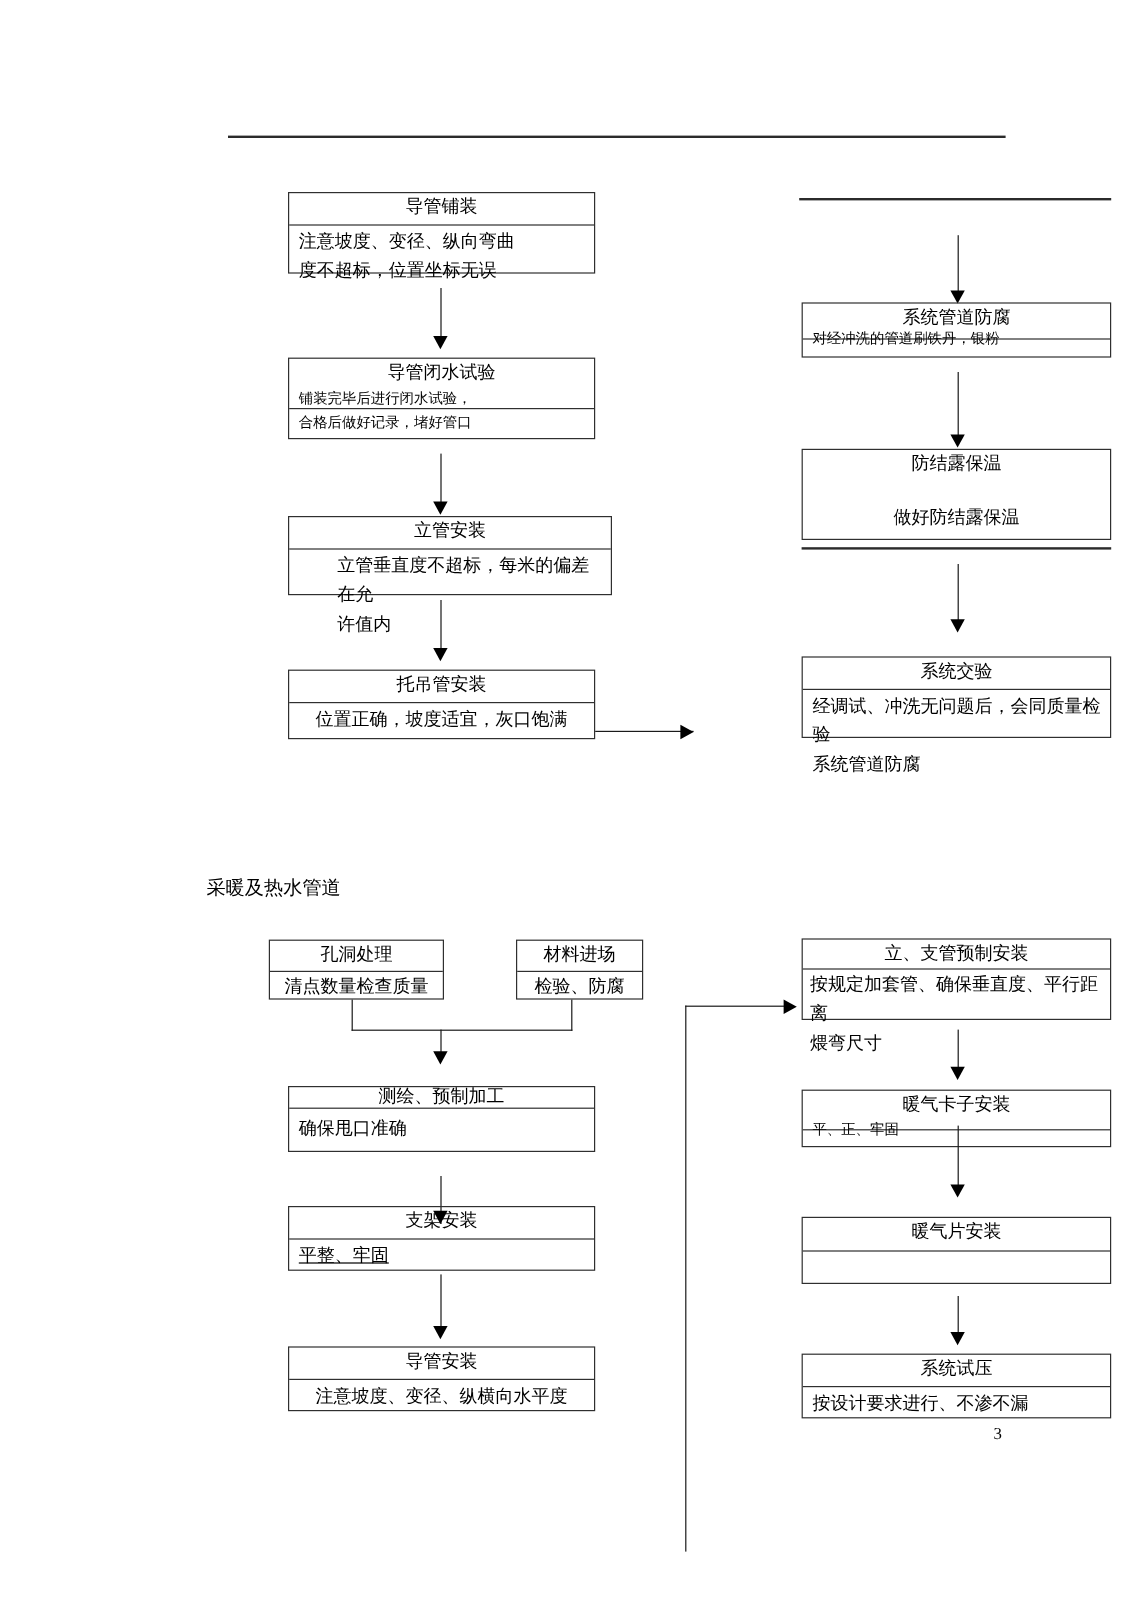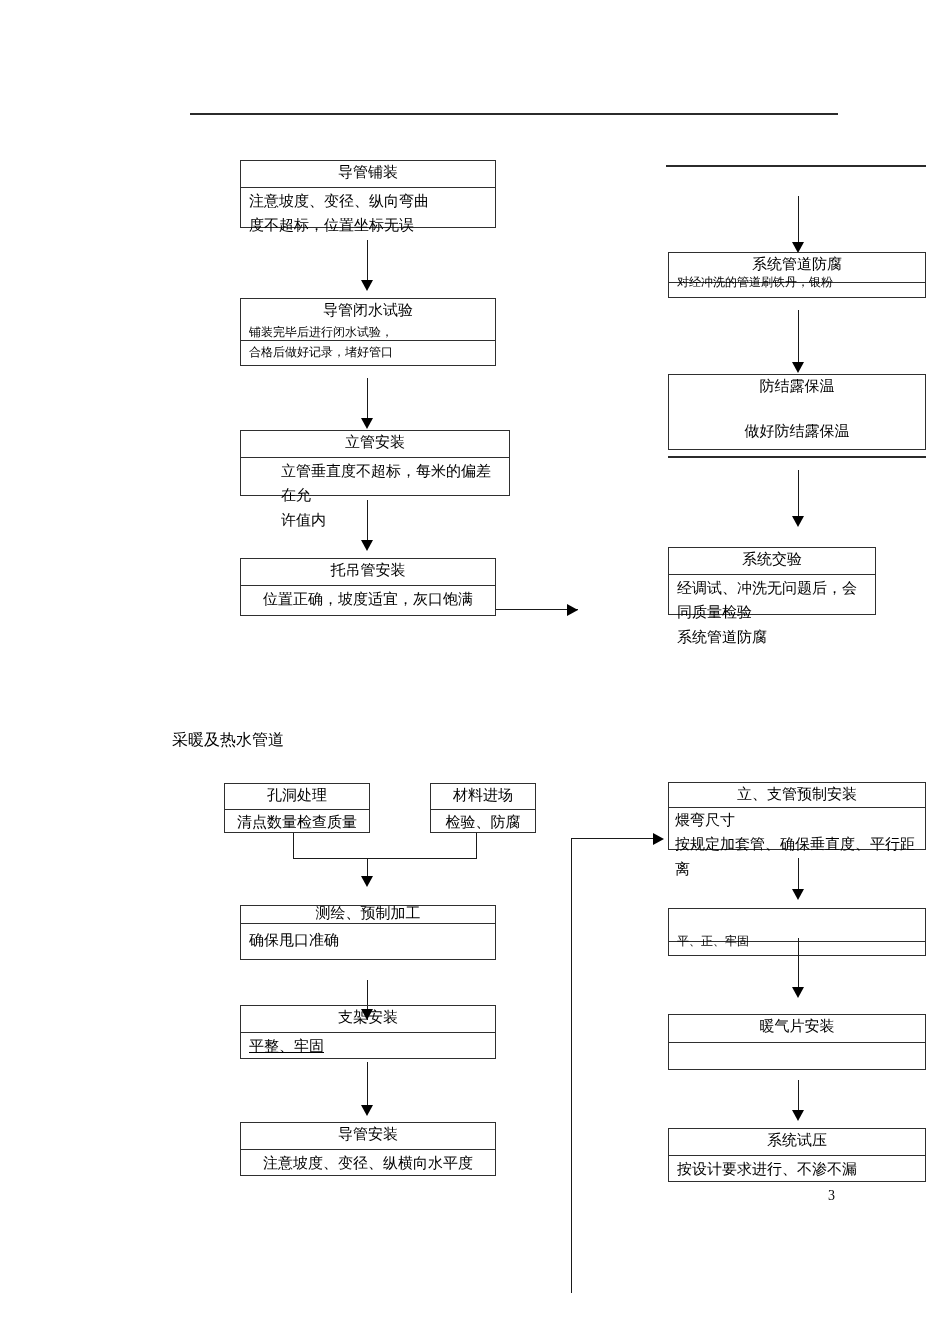--- a/index.html
+++ b/index.html
@@ -168,21 +168,21 @@
     <div class="body center" style="position:absolute; top:44px; left:0; right:0;">
       <div>做好防结露保温</div>
     </div>
   </div>
 
   <div class="rule" style="left:668px; top:456px; width:258px;"></div>
 
   <div class="vline" style="left:798px; top:470px; height:48px;"></div>
   <div class="arrow-down" style="left:792px; top:516px;"></div>
 
-  <div class="fbox" style="left:668px; top:547px; width:208px; height:68px;">
+  <div class="fbox" style="left:668px; top:547px; width:258px; height:68px;">
     <div class="head">系统交验</div>
     <div class="divider" style="top:26px;"></div>
     <div class="body left" style="position:absolute; top:28px; left:0; right:0;">
       <div>经调试、冲洗无问题后，会同质量检验</div>
       <div>系统管道防腐</div>
     </div>
   </div>
 
   <div class="section-title" style="left:172px; top:730px;">采暖及热水管道</div>
 
@@ -239,29 +239,30 @@
   </div>
 
   <div class="vline" style="left:571px; top:838px; height:455px;"></div>
   <div class="hline" style="left:571px; top:838px; width:87px;"></div>
   <div class="arrow-right" style="left:653px; top:833px;"></div>
 
   <div class="fbox" style="left:668px; top:782px; width:258px; height:68px;">
     <div class="head">立、支管预制安装</div>
     <div class="divider" style="top:24px;"></div>
     <div class="body left" style="position:absolute; top:25px; left:0; right:0; padding:0 6px;">
+      <div>按规定加套管、确保垂直度、平行距离</div>
       <div>煨弯尺寸</div>
-      <div>按规定加套管、确保垂直度、平行距离</div>
     </div>
   </div>
 
   <div class="vline" style="left:798px; top:858px; height:38px;"></div>
   <div class="arrow-down" style="left:792px; top:889px;"></div>
 
   <div class="fbox" style="left:668px; top:908px; width:258px; height:48px;">
+    <div class="head">暖气卡子安装</div>
     <div class="divider" style="top:32px;"></div>
     <div class="overlap left" style="top:23px;">平、正、牢固</div>
   </div>
 
   <div class="vline" style="left:798px; top:938px; height:58px;"></div>
   <div class="arrow-down" style="left:792px; top:987px;"></div>
 
   <div class="fbox" style="left:668px; top:1014px; width:258px; height:56px;">
     <div class="head">暖气片安装</div>
     <div class="divider" style="top:27px;"></div>

